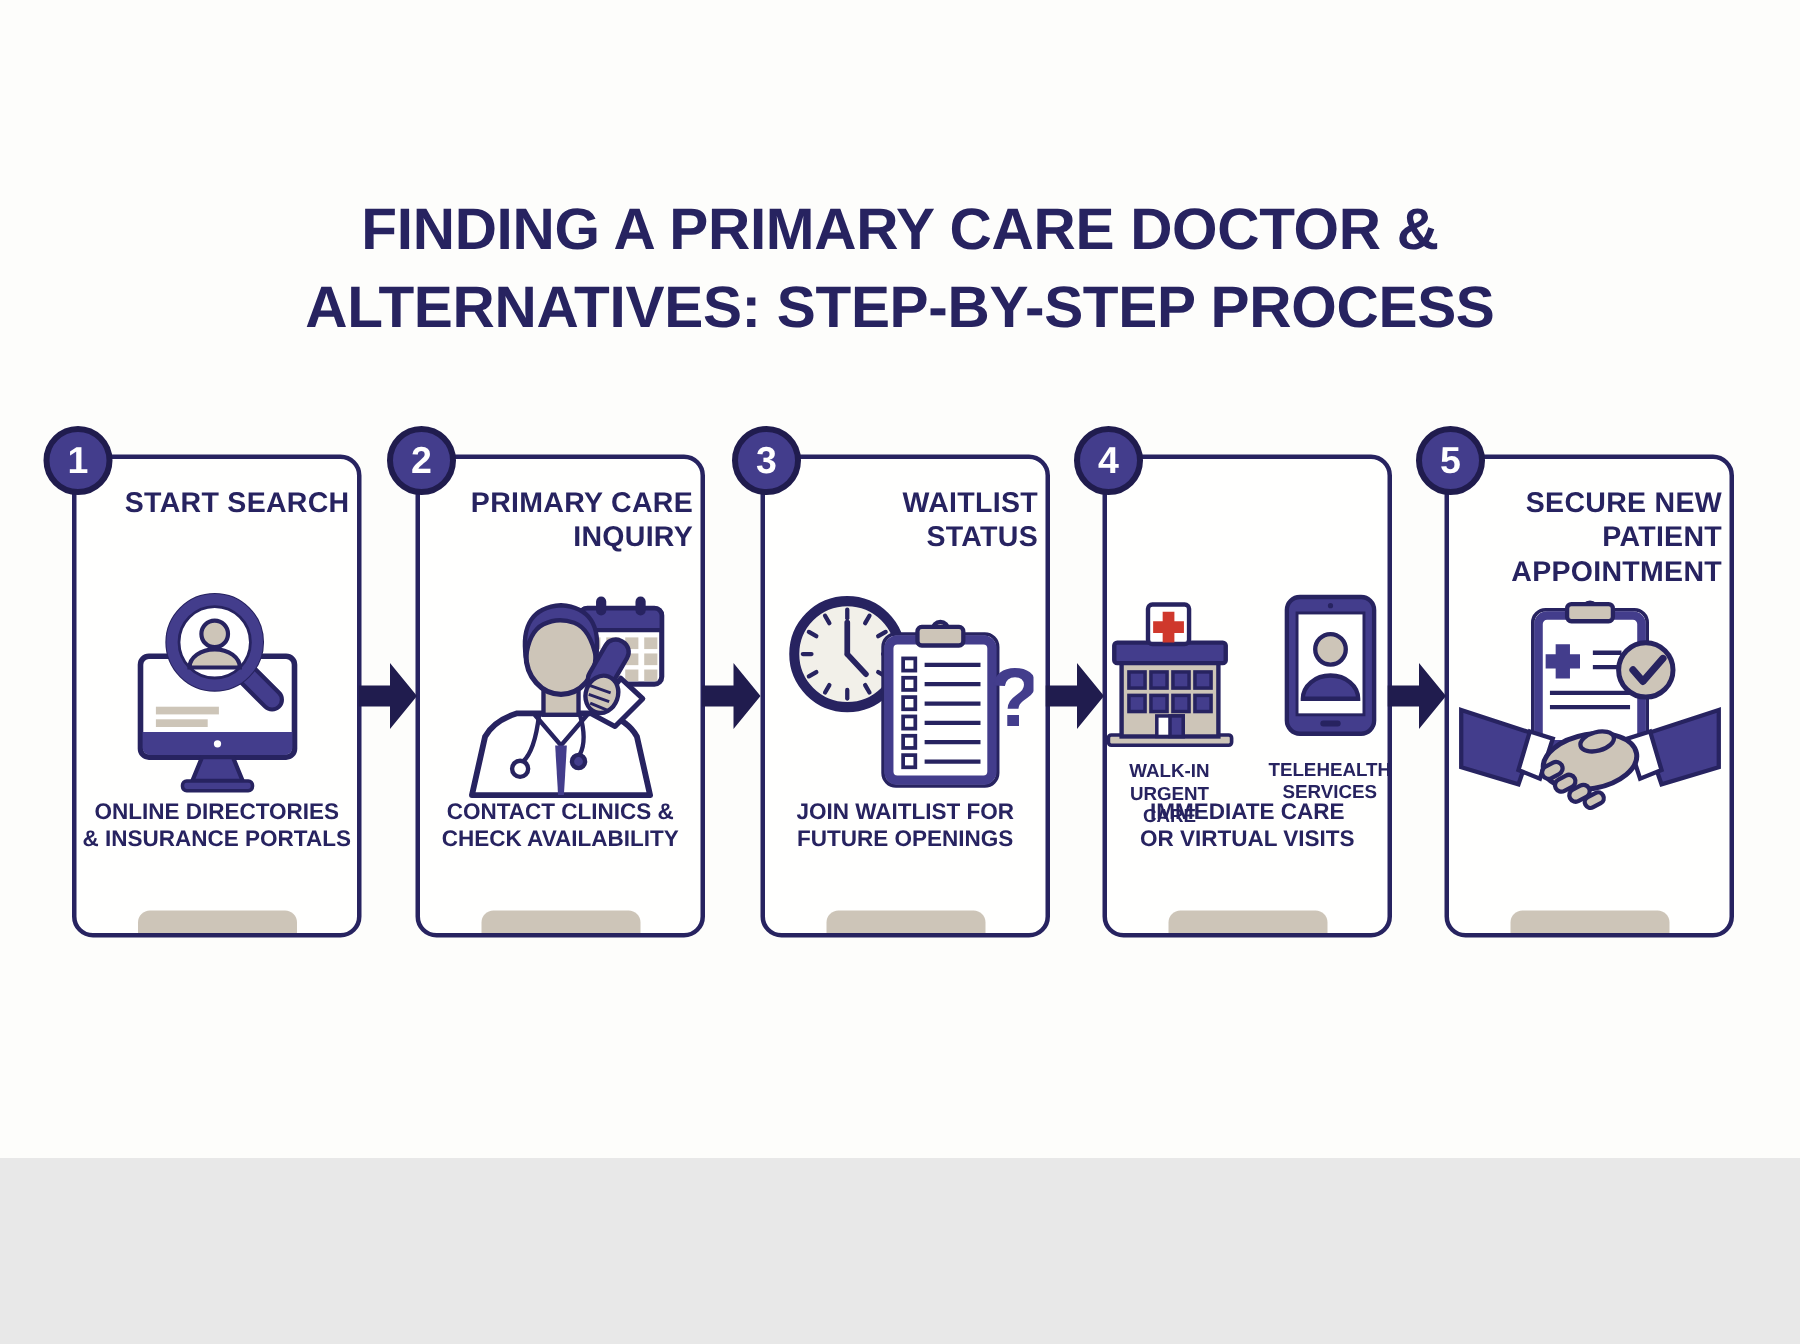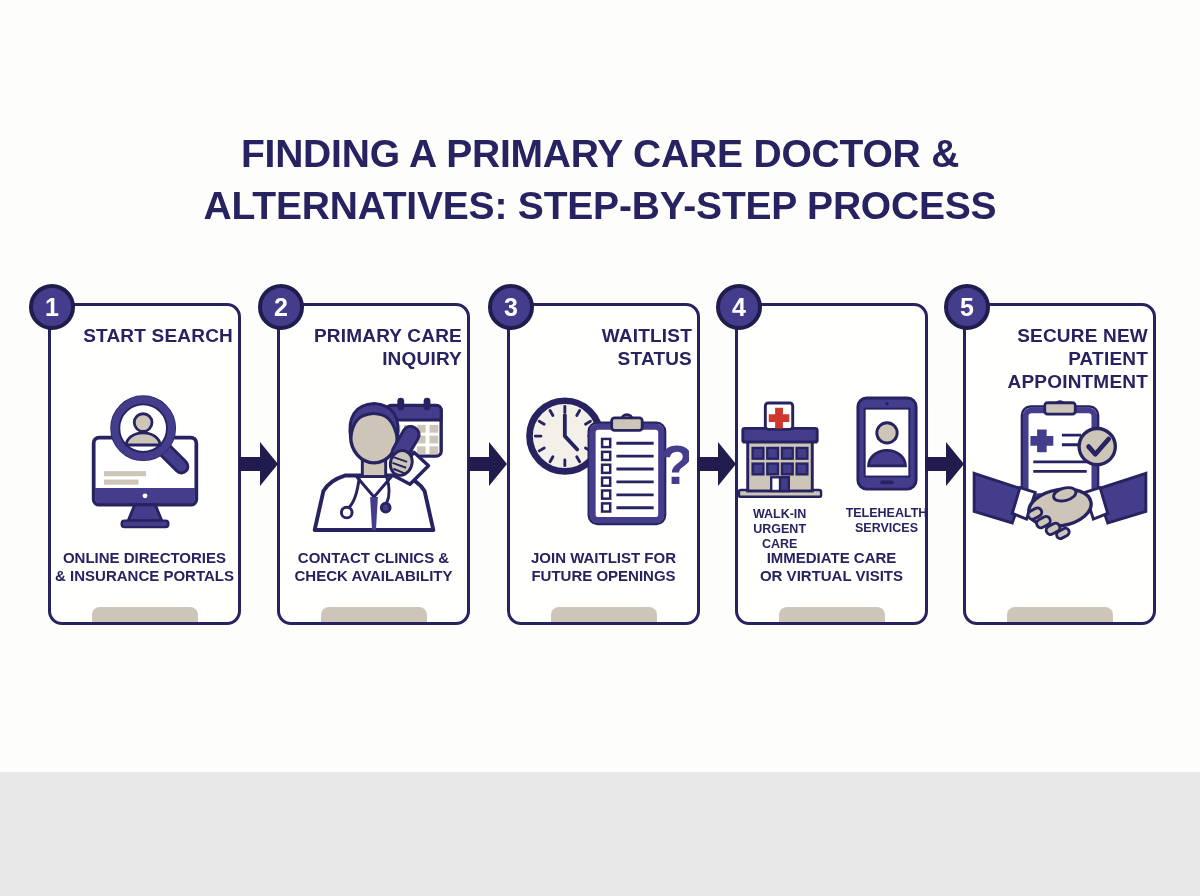--- a/index.html
+++ b/index.html
@@ -19,21 +19,21 @@
     background:var(--indigo);border:4px solid var(--arrow);color:#fff;font-size:25px;
     font-weight:800;display:flex;align-items:center;justify-content:center;z-index:2;}
   .card-title{position:absolute;top:19px;left:5px;right:5px;text-align:right;font-size:19px;
     font-weight:800;color:var(--navy);line-height:1.2;letter-spacing:.2px;white-space:pre-line;}
   .icon-zone{position:absolute;top:78px;left:0;right:0;height:150px;display:flex;
     align-items:center;justify-content:center;}
   .icon-zone.with-options{top:86px;height:168px;align-items:flex-start;gap:22px;}
   .option{display:flex;flex-direction:column;align-items:center;}
   .option-label{margin-top:7px;font-size:12.5px;font-weight:800;color:var(--navy);
     text-align:center;line-height:1.18;white-space:pre-line;}
-  .caption{position:absolute;bottom:36px;left:3px;right:3px;text-align:center;font-size:15px;
+  .caption{position:absolute;bottom:52px;left:3px;right:3px;text-align:center;font-size:15px;
     font-weight:800;color:var(--navy);line-height:1.25;white-space:pre-line;}
   .card-tab{position:absolute;bottom:0;left:50%;transform:translateX(-50%);width:106px;
     height:15px;background:var(--beige);border-radius:8px 8px 0 0;}
   .arrow{position:absolute;top:441px;}
   svg{display:block;}
   text.qmark{font-family:"Liberation Sans",sans-serif;}
 </style>
 </head>
 <body>
 

